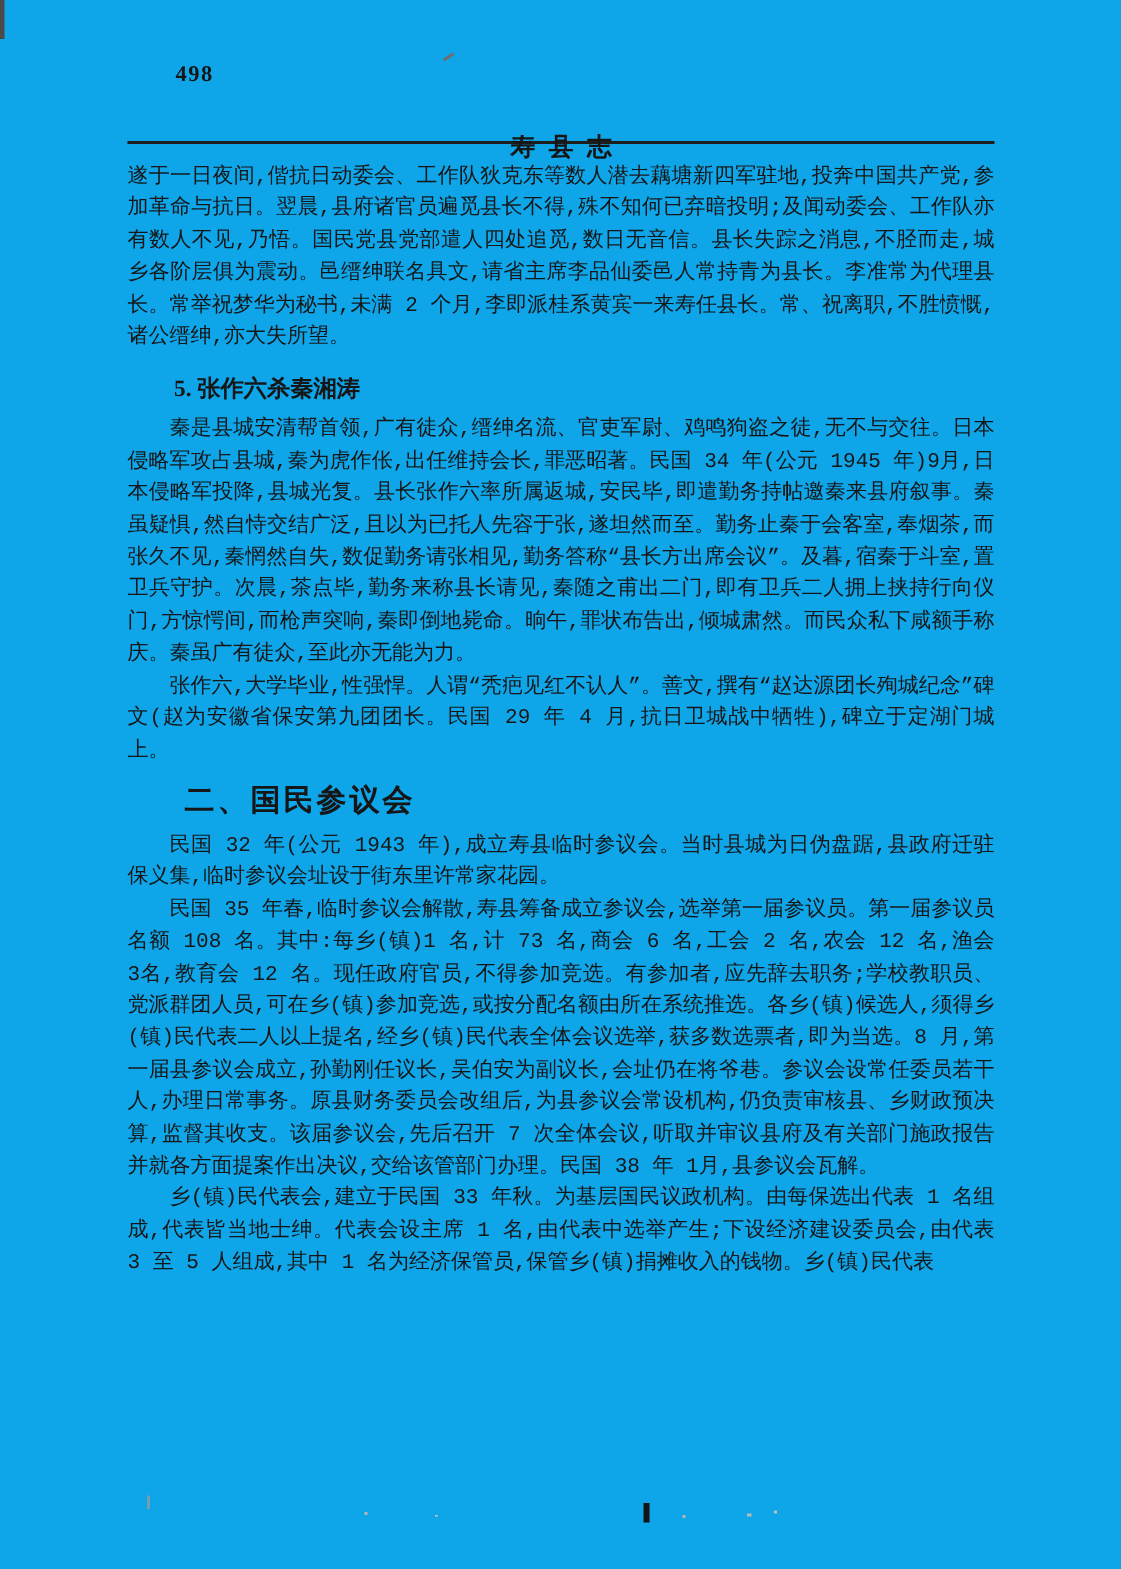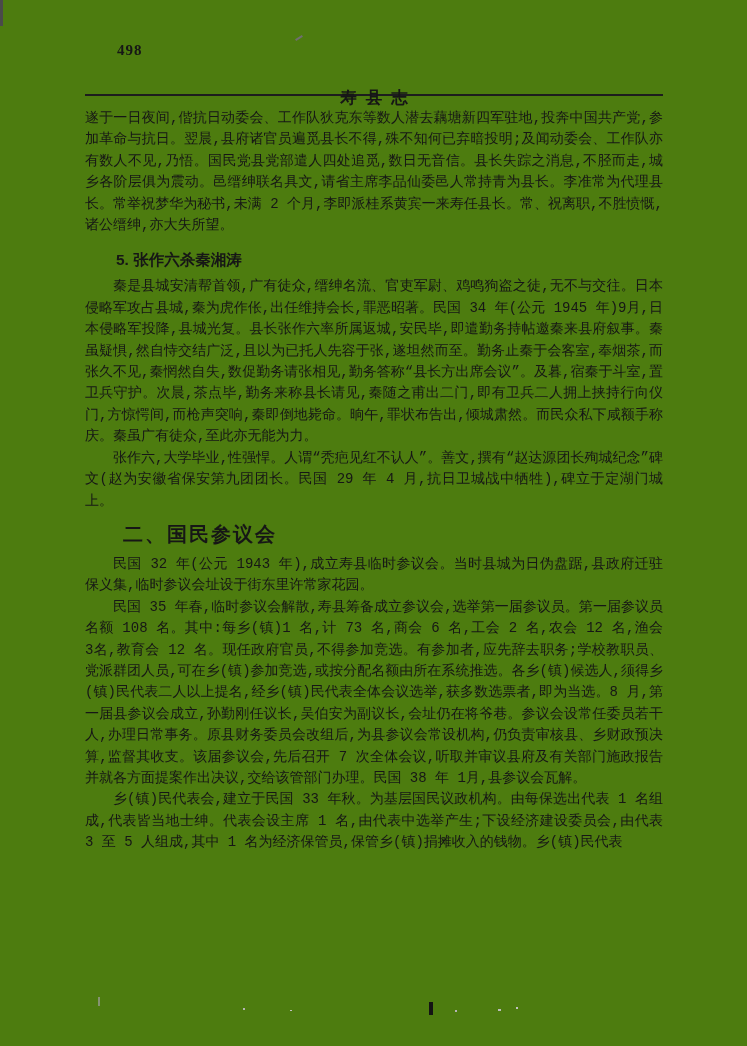--- a/index.html
+++ b/index.html
@@ -1,21 +1,21 @@
 <!DOCTYPE html>
 <html><head>
 <meta charset="utf-8">
 <style>
   html, body { margin: 0; padding: 0; background: #e9e9e7; }
   .page {
     position: relative;
     width: 747px;
     height: 1046px;
     margin: 0 auto;
-    background: #4d7c0f;
+    background: #0ea5e9;
     overflow: hidden;
     font-family: "Liberation Serif", "DejaVu Serif", serif;
     color: #161616;
   }
   .content {
     position: absolute;
     left: 85px;
     top: 40px;
     width: 578px;
   }
@@ -37,21 +37,21 @@
   }
   .body-text { margin-top: 12px; }
   p.para {
     margin: 0; font-size: 14px; line-height: 21.4px;
     text-align: justify; text-justify: inter-ideograph; font-family: Liberation Mono, monospace;
   }
   p.para.indent { text-indent: 2em; }
   .heading-sub {
     margin: 13px 0 5px 0; font-size: 15.5px; font-weight: bold;
     text-indent: 2em; line-height: 22px;
-    font-family: Liberation Sans, sans-serif;
+    font-family: Liberation Serif, serif;
   }
   .heading-section {
     margin: 9px 0 7px 0; font-size: 20px; font-weight: bold;
     text-indent: 1.9em; letter-spacing: 2px; line-height: 26px;
   }
   
   .artifact { position: absolute; pointer-events: none; }
   .edge-sliver { left: 0; top: 0; width: 3px; height: 26px; background: #4a4a4a; }
   .tick-mark { left: 295px; top: 37px; width: 8px; height: 2px; background: #6f6f6f; transform: rotate(-32deg); }
   .foot-faint-left { left: 98px; top: 997px; width: 2px; height: 9px; background: #9c9c9c; opacity: .7; }

